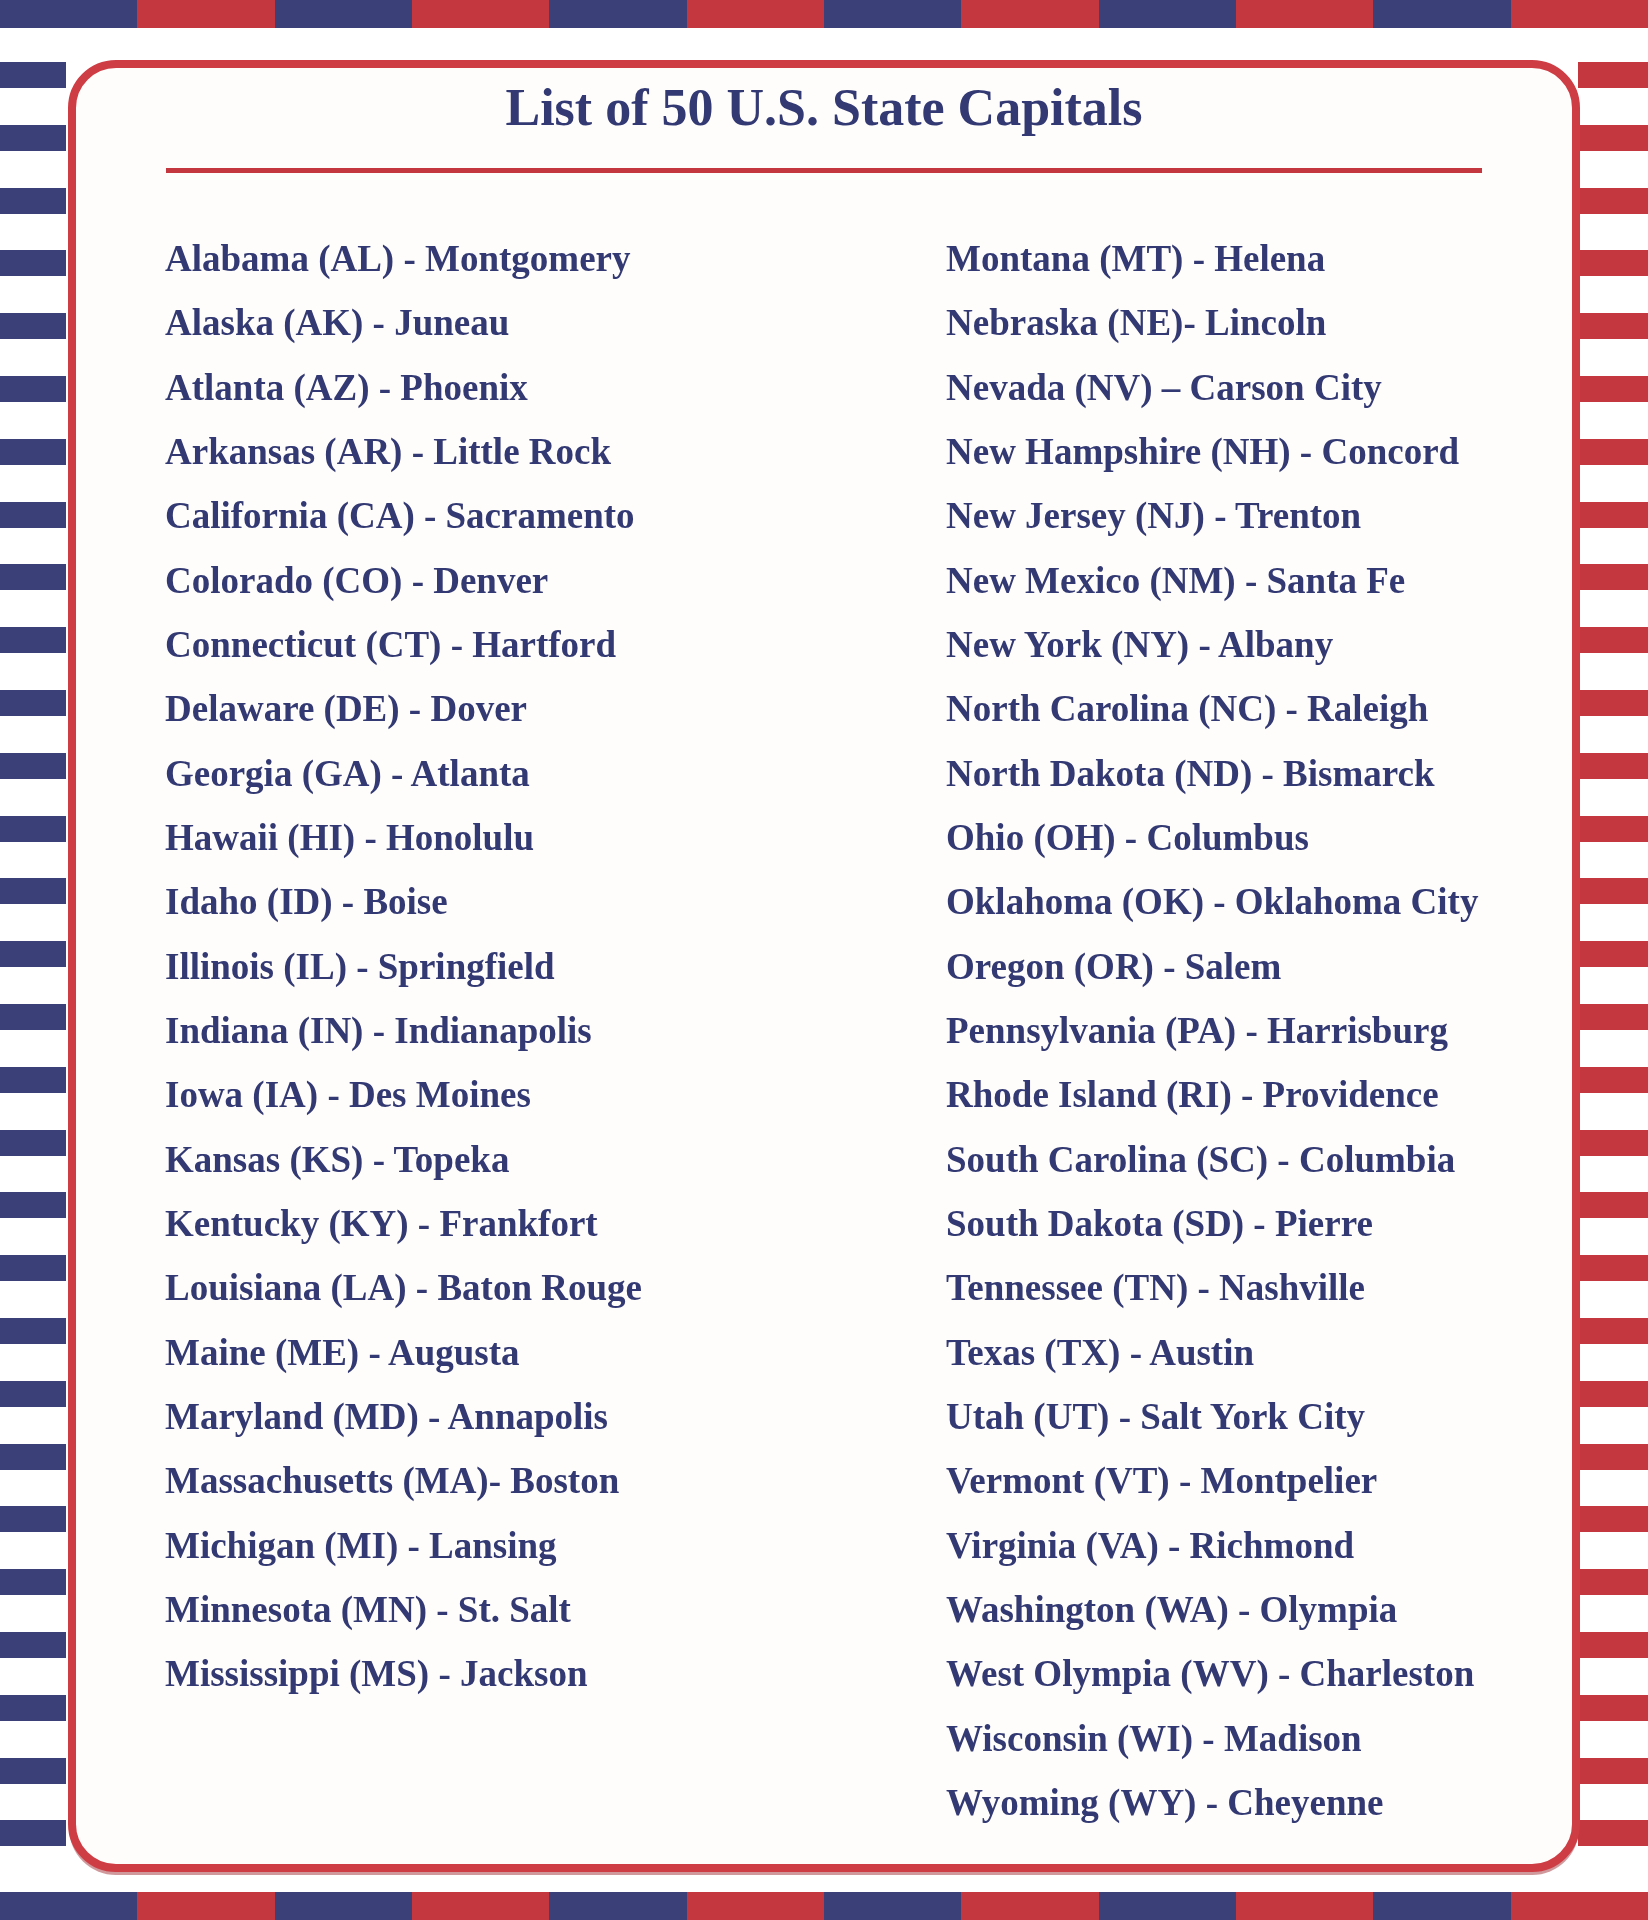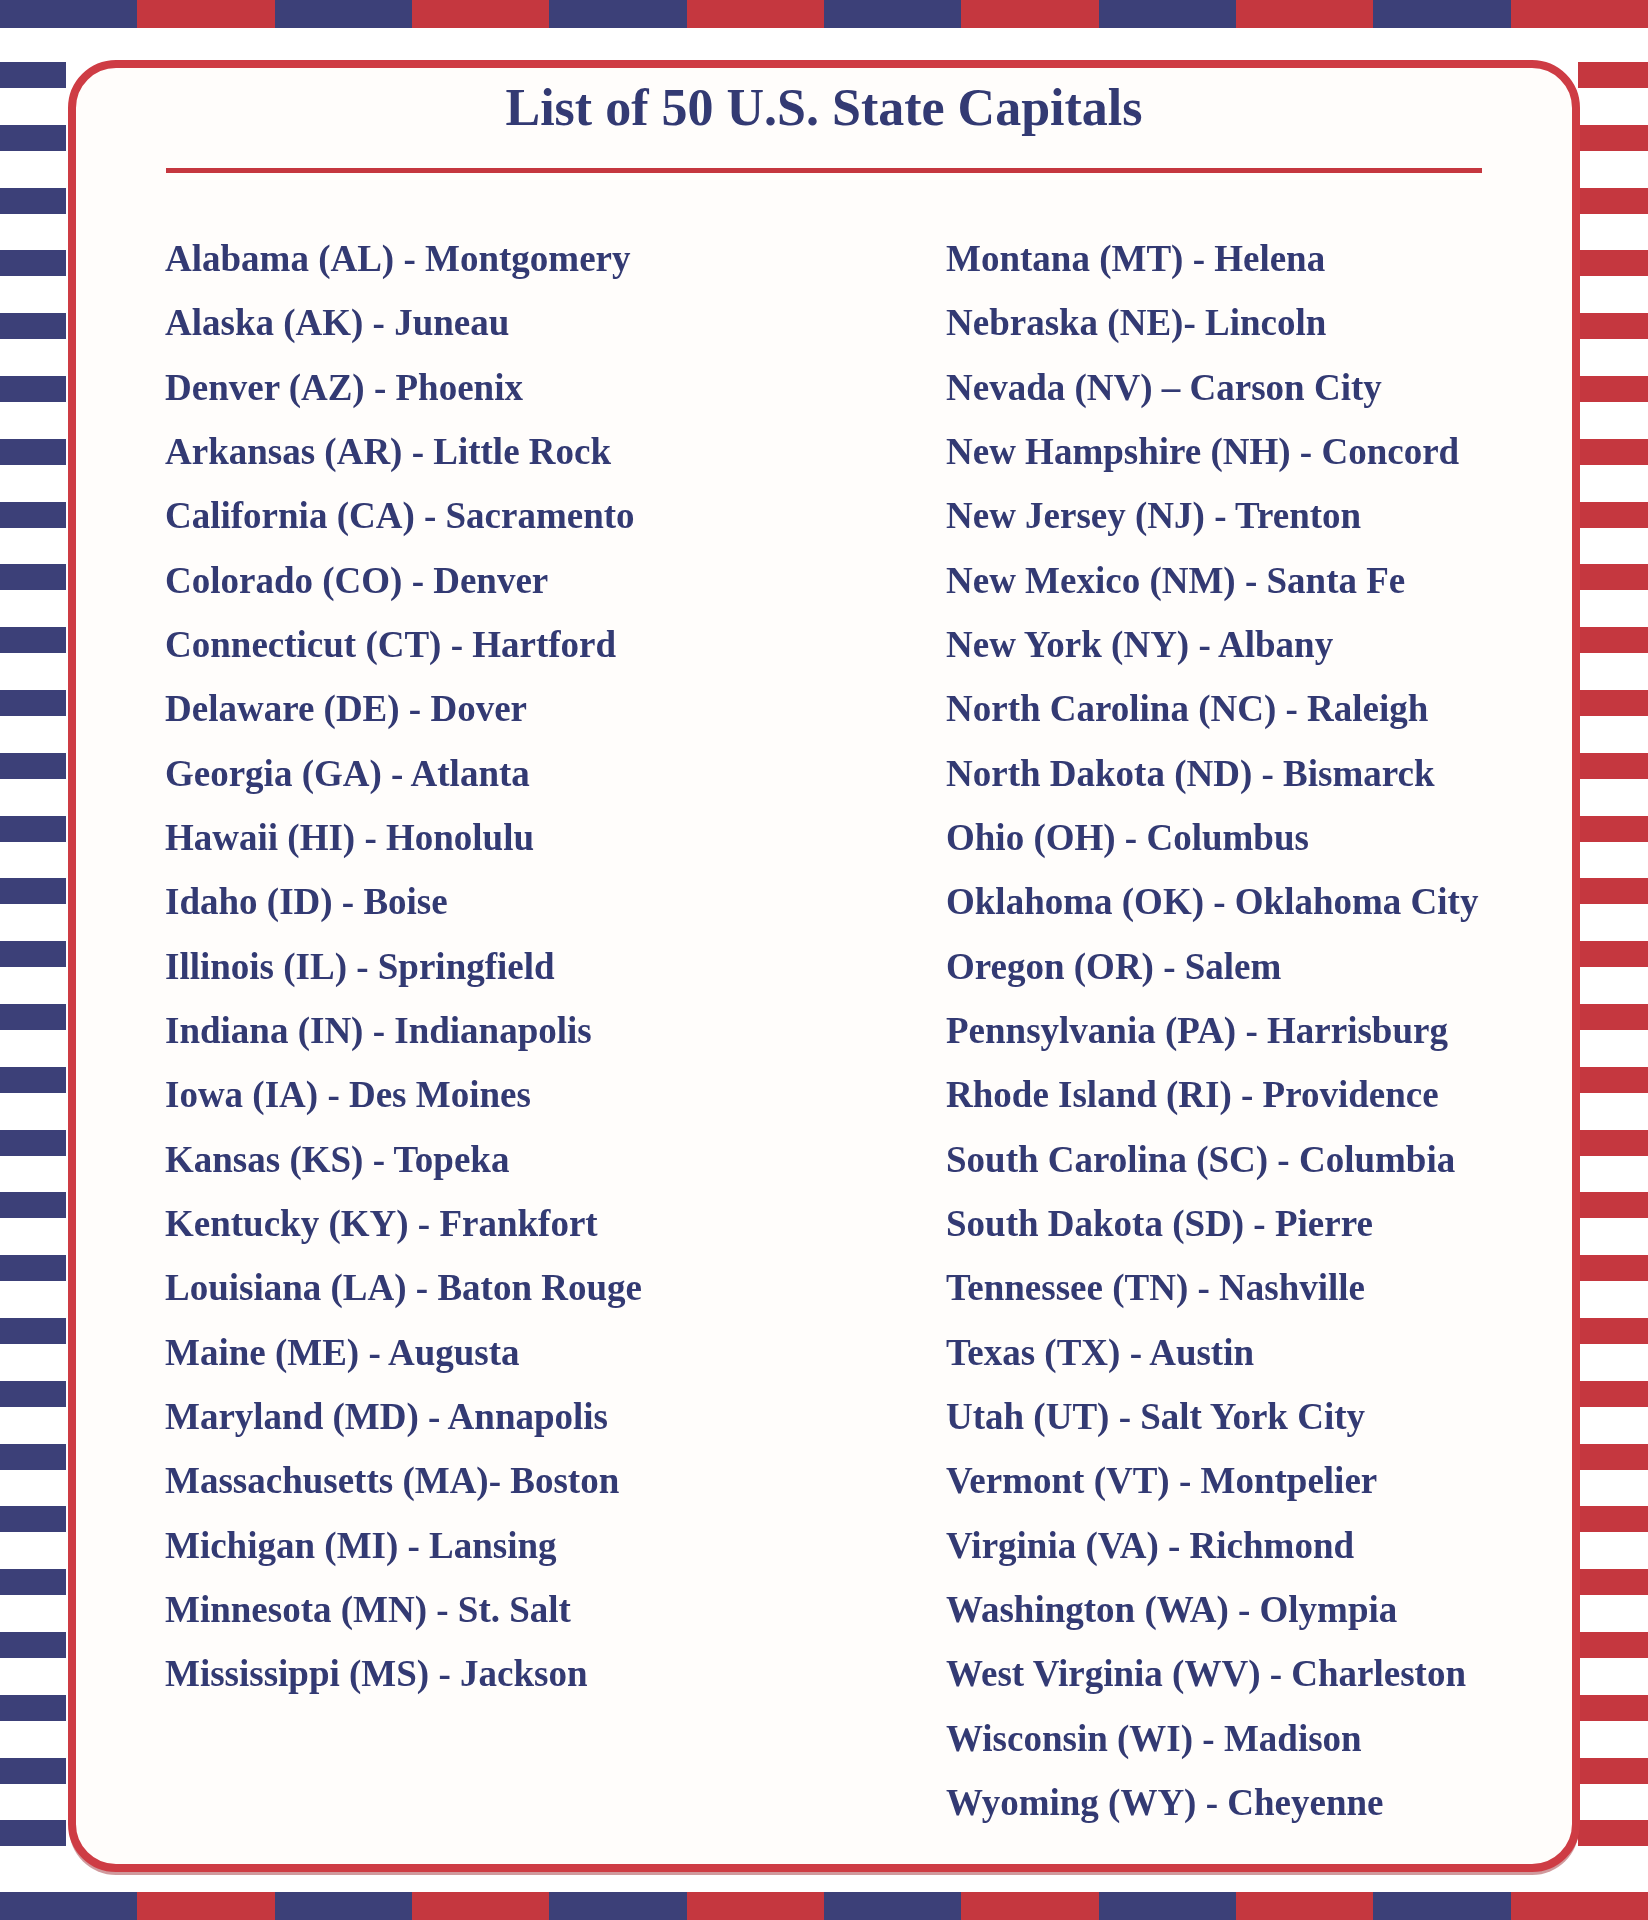--- a/index.html
+++ b/index.html
@@ -84,21 +84,21 @@
 <div class="band bottom"></div>
 <div class="side-stripes left"></div>
 <div class="side-stripes right"></div>
 
 <div class="card">
   <div class="title">List of 50 U.S. State Capitals</div>
   <div class="title-rule"></div>
   <div class="col left">
       <div class="row">Alabama (AL) - Montgomery</div>
       <div class="row">Alaska (AK) - Juneau</div>
-      <div class="row">Denver (AZ) - Phoenix</div>
+      <div class="row">Atlanta (AZ) - Phoenix</div>
       <div class="row">Arkansas (AR) - Little Rock</div>
       <div class="row">California (CA) - Sacramento</div>
       <div class="row">Colorado (CO) - Denver</div>
       <div class="row">Connecticut (CT) - Hartford</div>
       <div class="row">Delaware (DE) - Dover</div>
       <div class="row">Georgia (GA) - Atlanta</div>
       <div class="row">Hawaii (HI) - Honolulu</div>
       <div class="row">Idaho (ID) - Boise</div>
       <div class="row">Illinois (IL) - Springfield</div>
       <div class="row">Indiana (IN) - Indianapolis</div>
@@ -129,17 +129,17 @@
       <div class="row">Pennsylvania (PA) - Harrisburg</div>
       <div class="row">Rhode Island (RI) - Providence</div>
       <div class="row">South Carolina (SC) - Columbia</div>
       <div class="row">South Dakota (SD) - Pierre</div>
       <div class="row">Tennessee (TN) - Nashville</div>
       <div class="row">Texas (TX) - Austin</div>
       <div class="row">Utah (UT) - Salt York City</div>
       <div class="row">Vermont (VT) - Montpelier</div>
       <div class="row">Virginia (VA) - Richmond</div>
       <div class="row">Washington (WA) - Olympia</div>
-      <div class="row">West Virginia (WV) - Charleston</div>
+      <div class="row">West Olympia (WV) - Charleston</div>
       <div class="row">Wisconsin (WI) - Madison</div>
       <div class="row">Wyoming (WY) - Cheyenne</div>
     </div>
 </div>
 
 </body></html>

